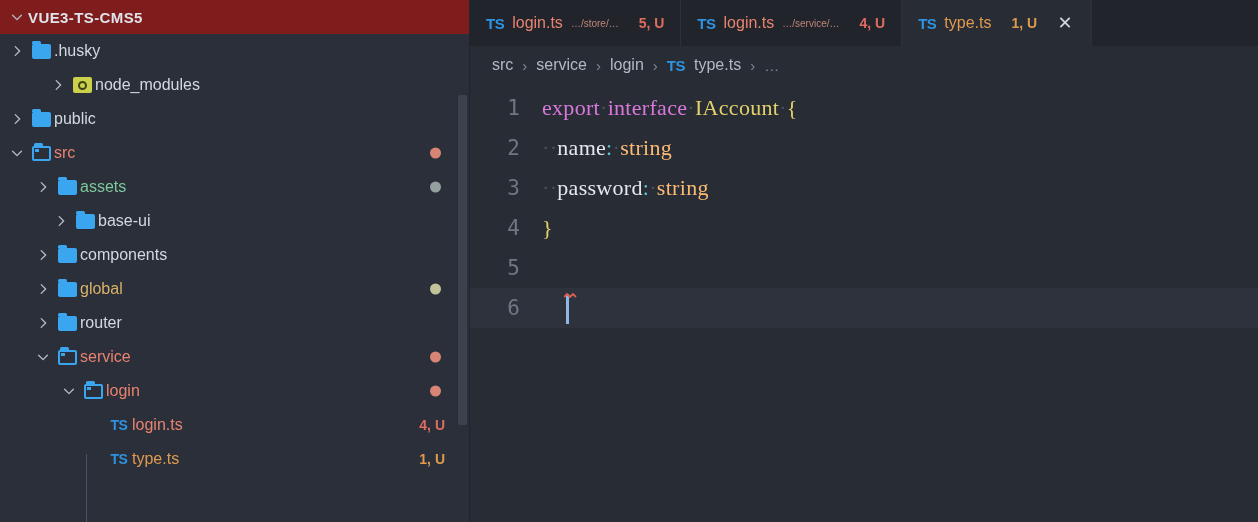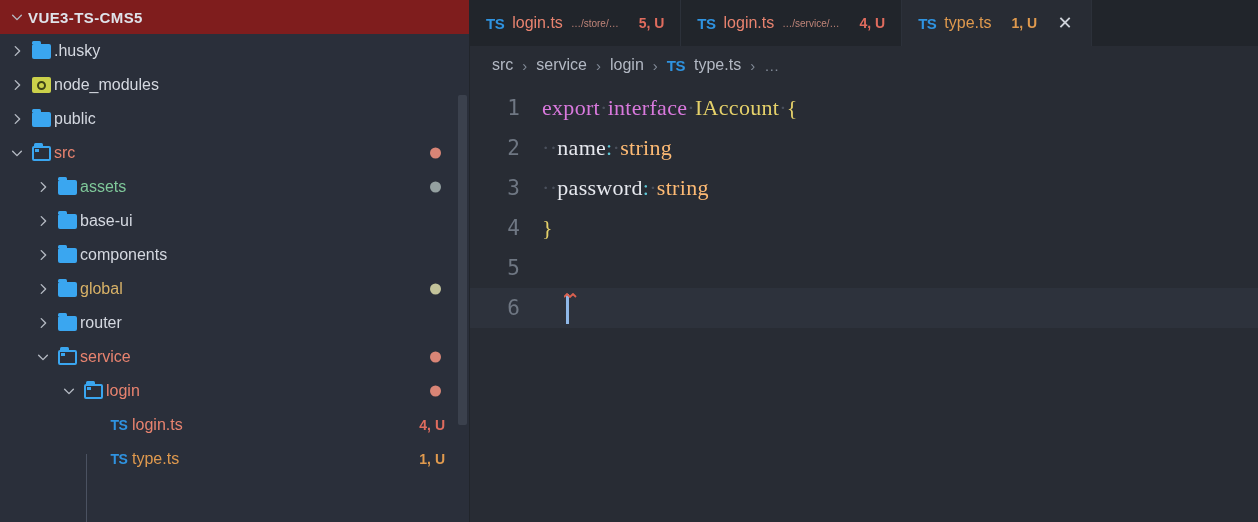--- a/index.html
+++ b/index.html
@@ -223,21 +223,21 @@
           <span class="twisty">
             <svg width="14" height="14" viewBox="0 0 16 16">
               <path d="M6 3l5 5-5 5" stroke="#b4b9c2" stroke-width="1.6" fill="none" stroke-linecap="round" stroke-linejoin="round"></path>
             </svg>
           </span>
           <span class="ficon">
             <span class="folder-closed"></span>
           </span>
           <span class="label ">.husky</span>
         </div>
-        <div class="row" style="padding-left: 6px;">
+        <div class="row" style="padding-left: 22px; margin-left: 25px;">
           <span class="twisty">
             <svg width="14" height="14" viewBox="0 0 16 16">
               <path d="M6 3l5 5-5 5" stroke="#b4b9c2" stroke-width="1.6" fill="none" stroke-linecap="round" stroke-linejoin="round"></path>
             </svg>
           </span>
           <span class="ficon">
             <span class="npm-icon">
               <span></span>
             </span>
           </span>
@@ -271,21 +271,21 @@
             <svg width="14" height="14" viewBox="0 0 16 16">
               <path d="M6 3l5 5-5 5" stroke="#b4b9c2" stroke-width="1.6" fill="none" stroke-linecap="round" stroke-linejoin="round"></path>
             </svg>
           </span>
           <span class="ficon">
             <span class="folder-closed"></span>
           </span>
           <span class="label green">assets</span>
           <span class="dot grey"></span>
         </div>
-        <div class="row" style="padding-left: 32px;">
+        <div class="row" style="padding-left: 32px; margin-left: 18px;">
           <span class="twisty">
             <svg width="14" height="14" viewBox="0 0 16 16">
               <path d="M6 3l5 5-5 5" stroke="#b4b9c2" stroke-width="1.6" fill="none" stroke-linecap="round" stroke-linejoin="round"></path>
             </svg>
           </span>
           <span class="ficon">
             <span class="folder-closed"></span>
           </span>
           <span class="label ">base-ui</span>
         </div>

